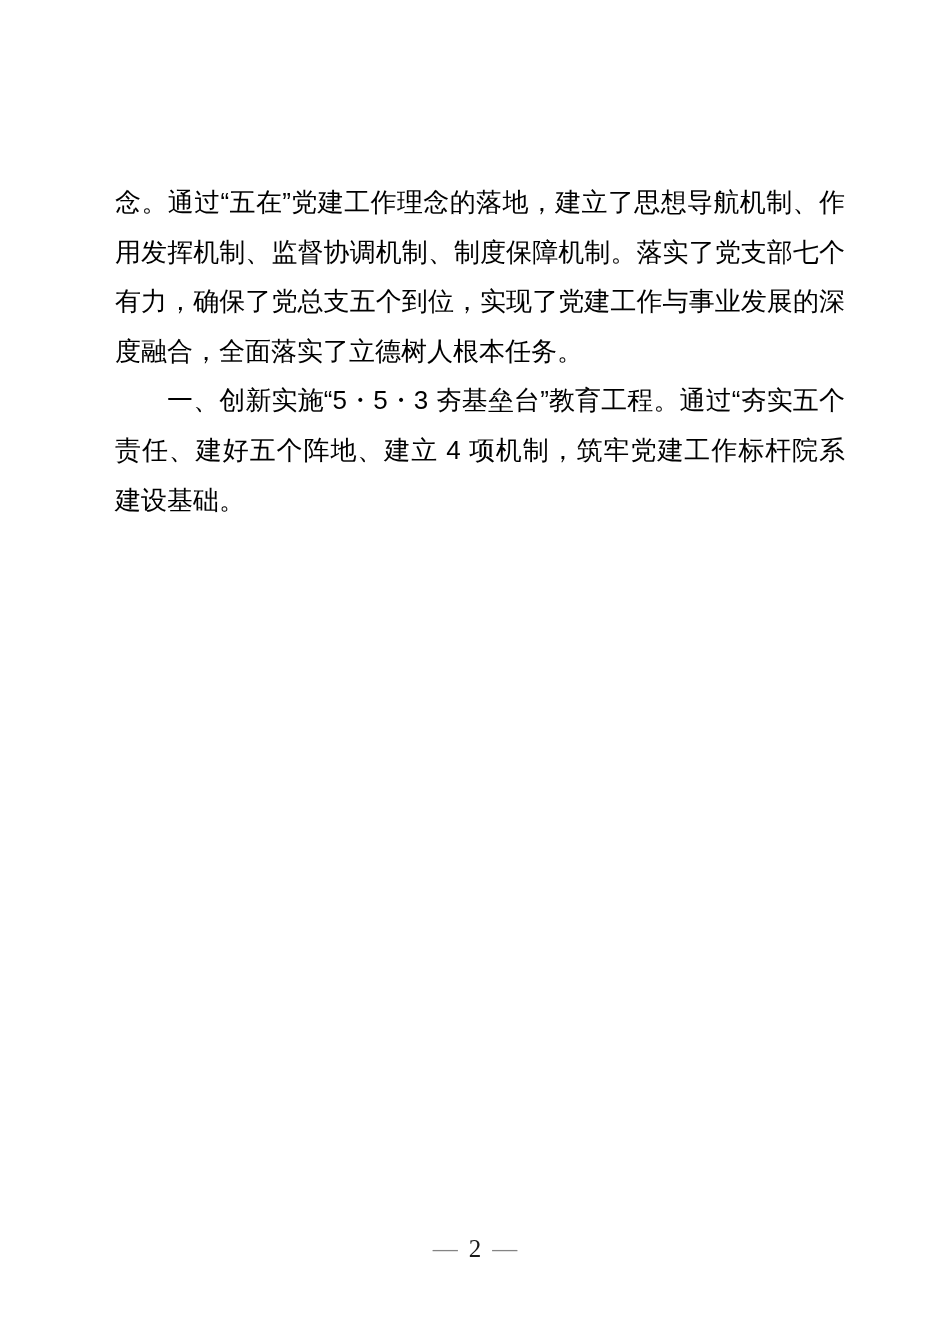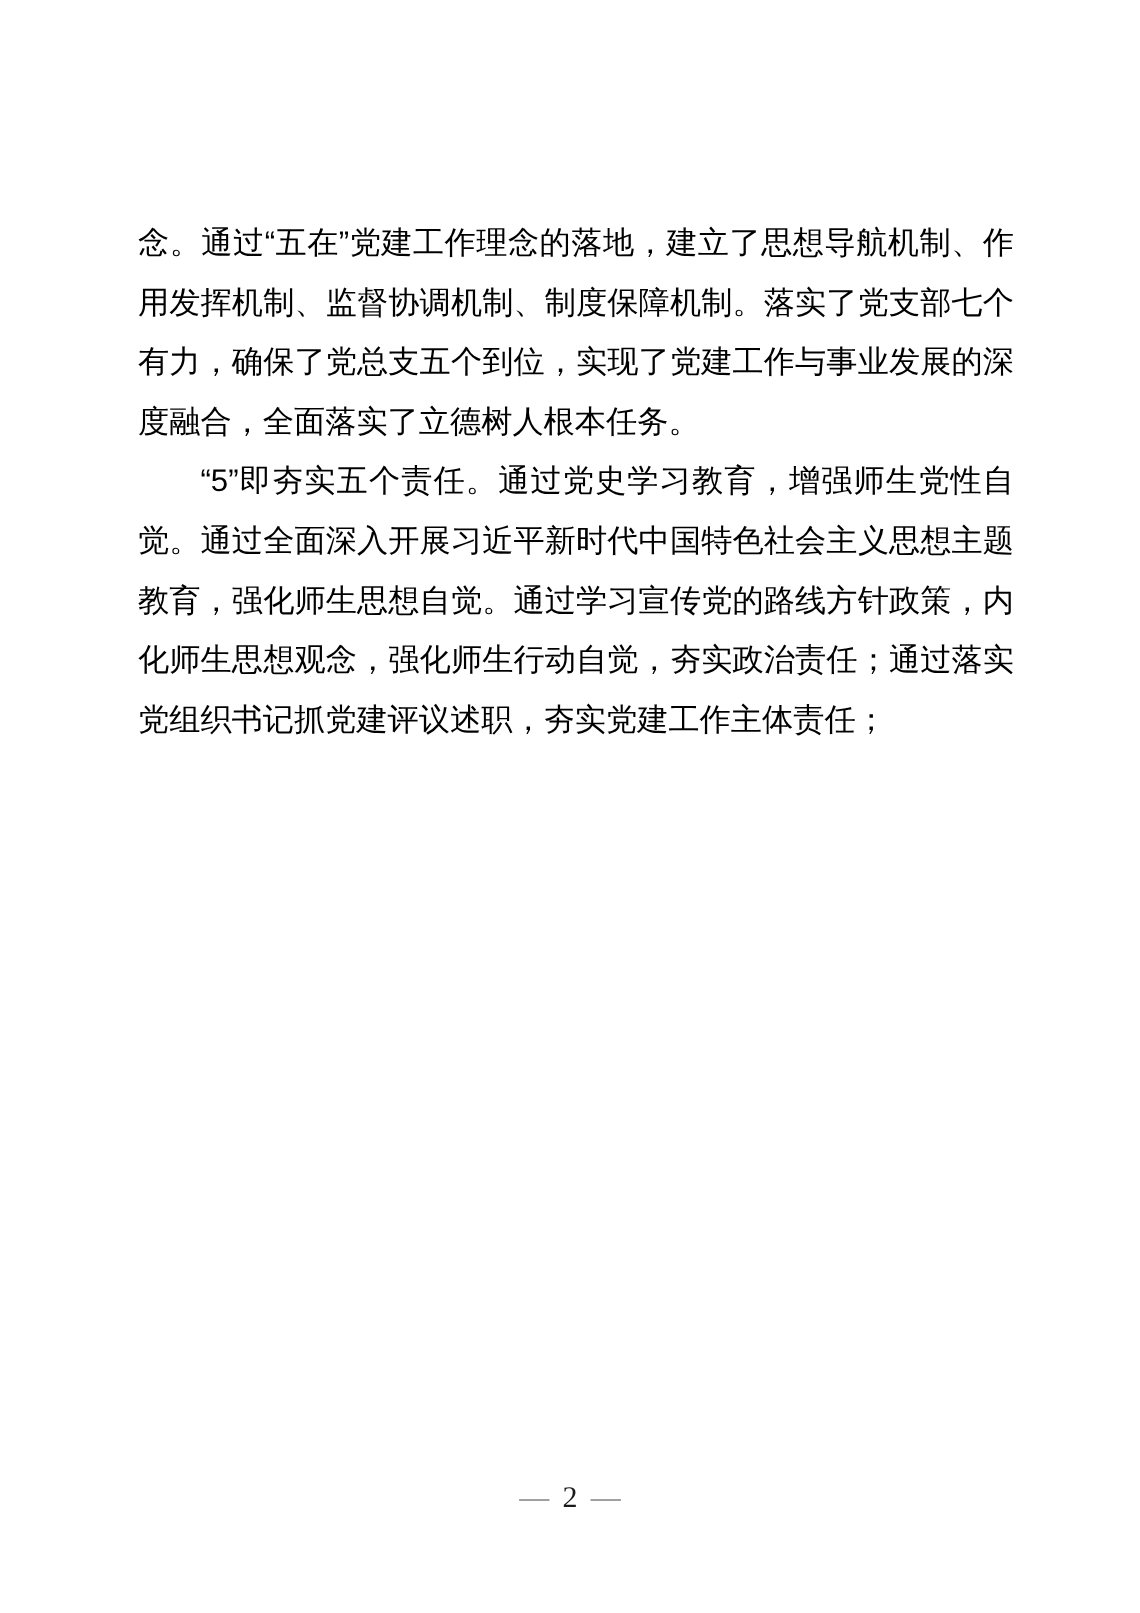--- a/index.html
+++ b/index.html
@@ -64,20 +64,20 @@
     color: #1a1a1a;
   }
 </style>
 </head>
 <body>
 
 <div class="page">
 
   <div class="doc-body">
       <p class="para">念。通过“五在”党建工作理念的落地，建立了思想导航机制、作用发挥机制、监督协调机制、制度保障机制。落实了党支部七个有力，确保了党总支五个到位，实现了党建工作与事业发展的深度融合，全面落实了立德树人根本任务。</p>
-      <p class="para indent">“5”即夯实五个责任。通过党史学习教育，增强师生党性自觉。通过全面深入开展习近平新时代中国特色社会主义思想主题教育，强化师生思想自觉。通过学习宣传党的路线方针政策，内化师生思想观念，强化师生行动自觉，夯实政治责任；通过落实党组织书记抓党建评议述职，夯实党建工作主体责任；</p>
+      <p class="para indent">一、创新实施“5・5・3 夯基垒台”教育工程。通过“夯实五个责任、建好五个阵地、建立 4 项机制，筑牢党建工作标杆院系建设基础。</p>
     </div>
 
   <div class="footer">
     <span class="dash">—</span><span class="pagenum">2</span><span class="dash">—</span>
   </div>
 
 </div>
 
 </body></html>

